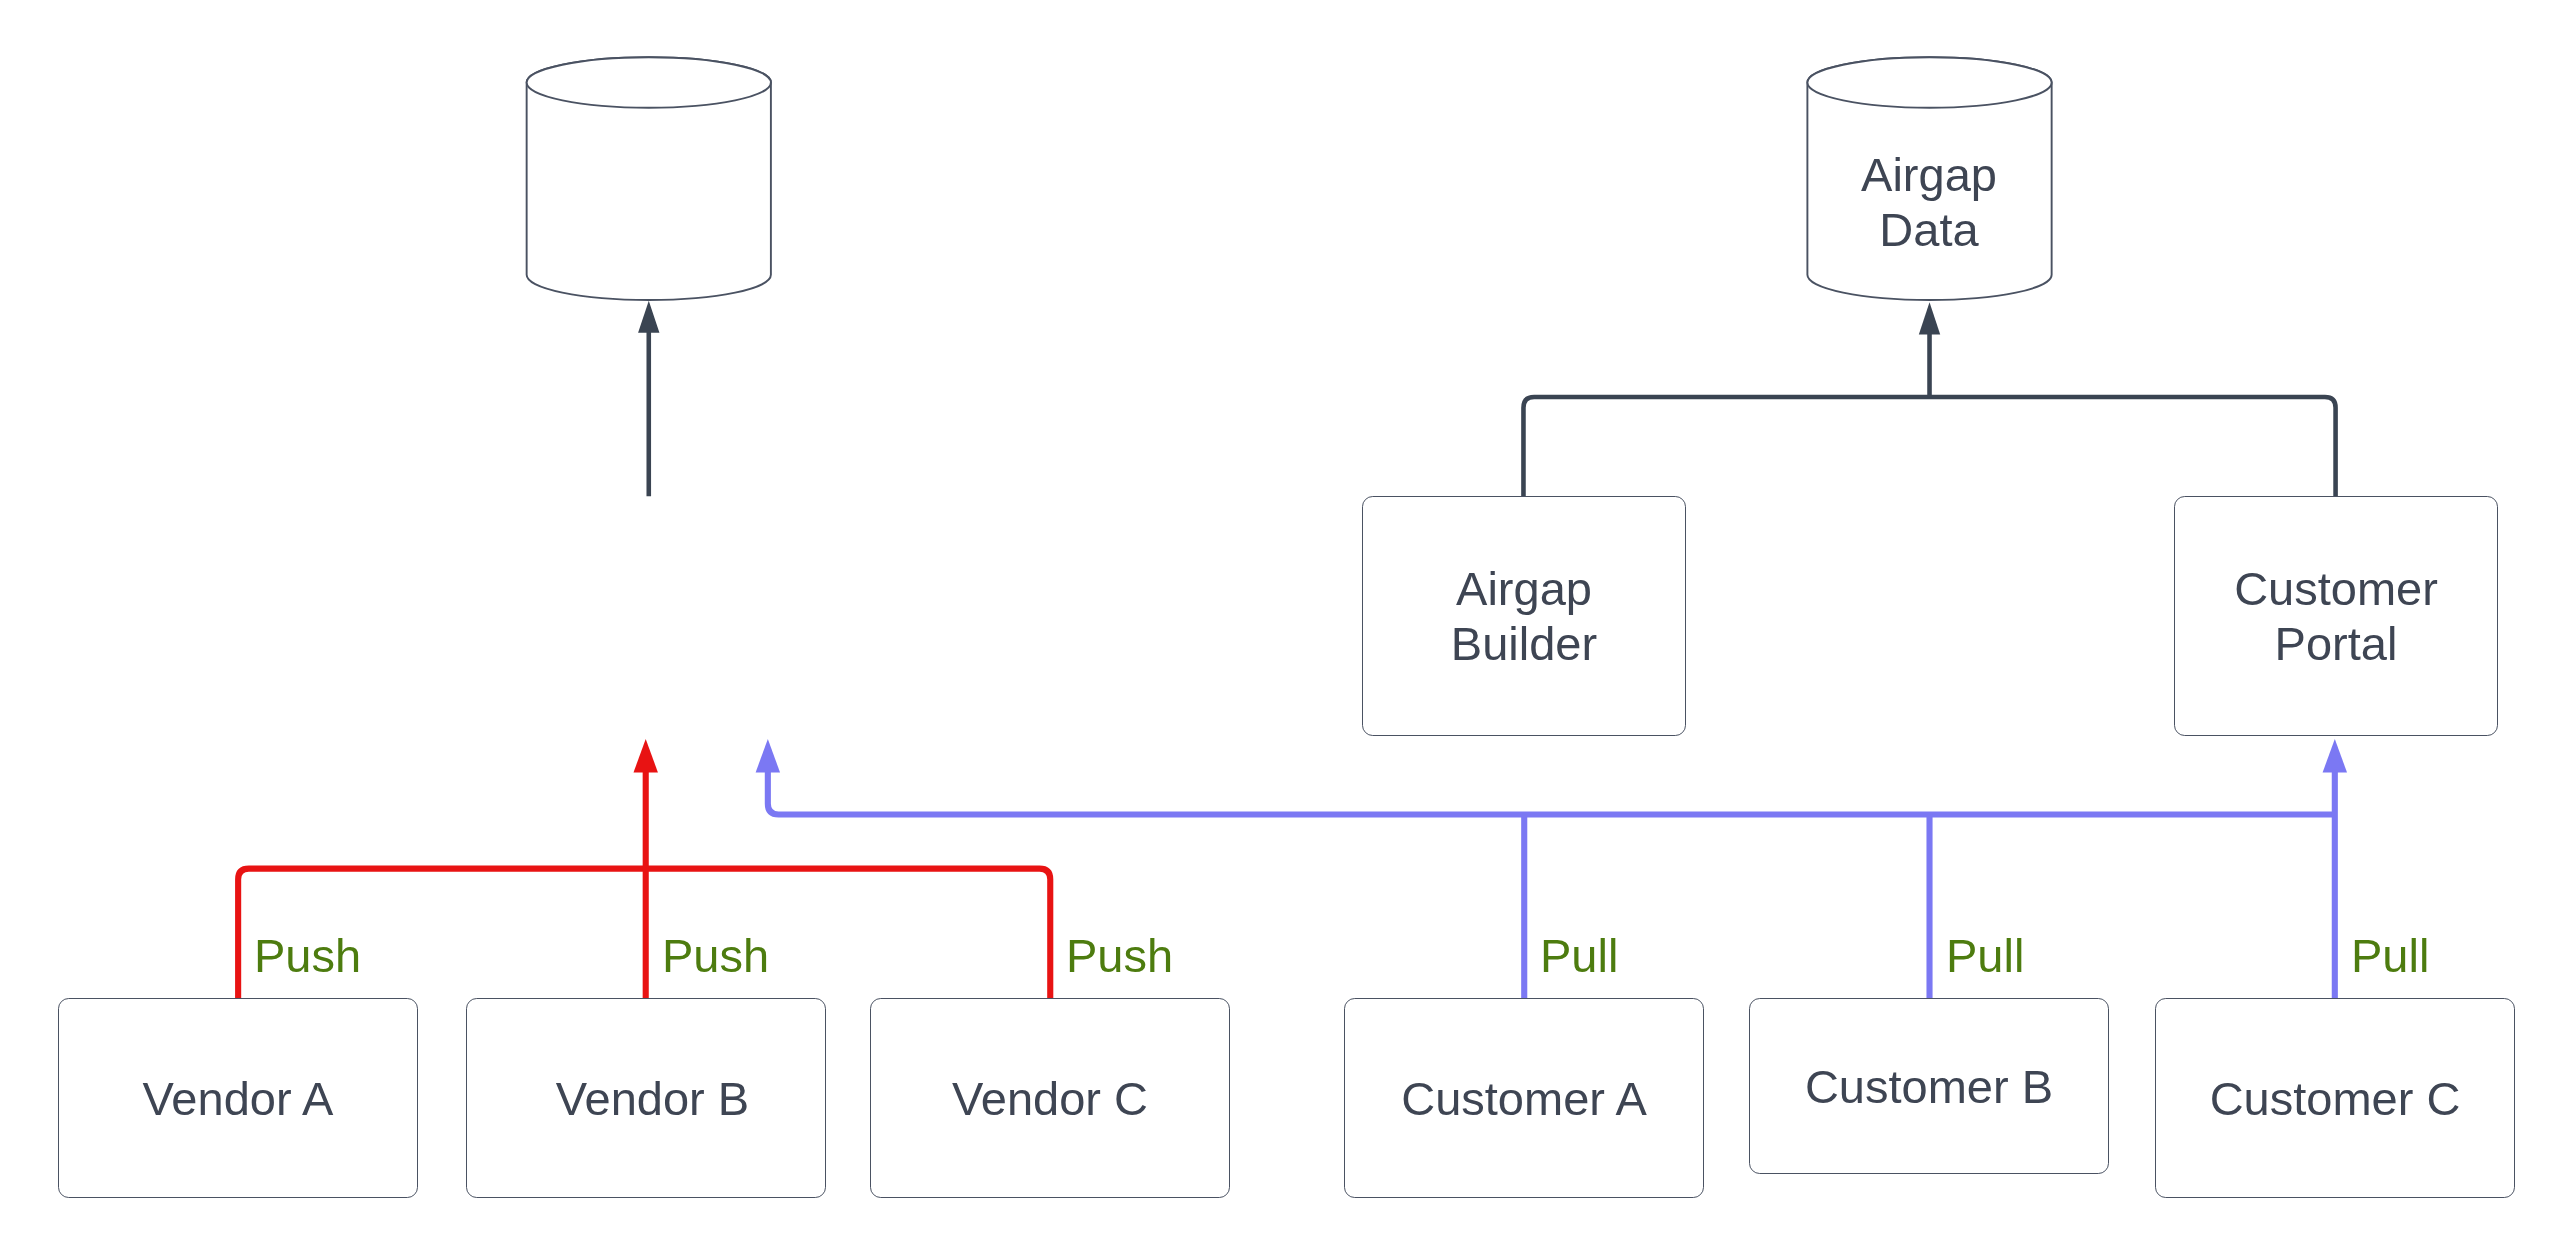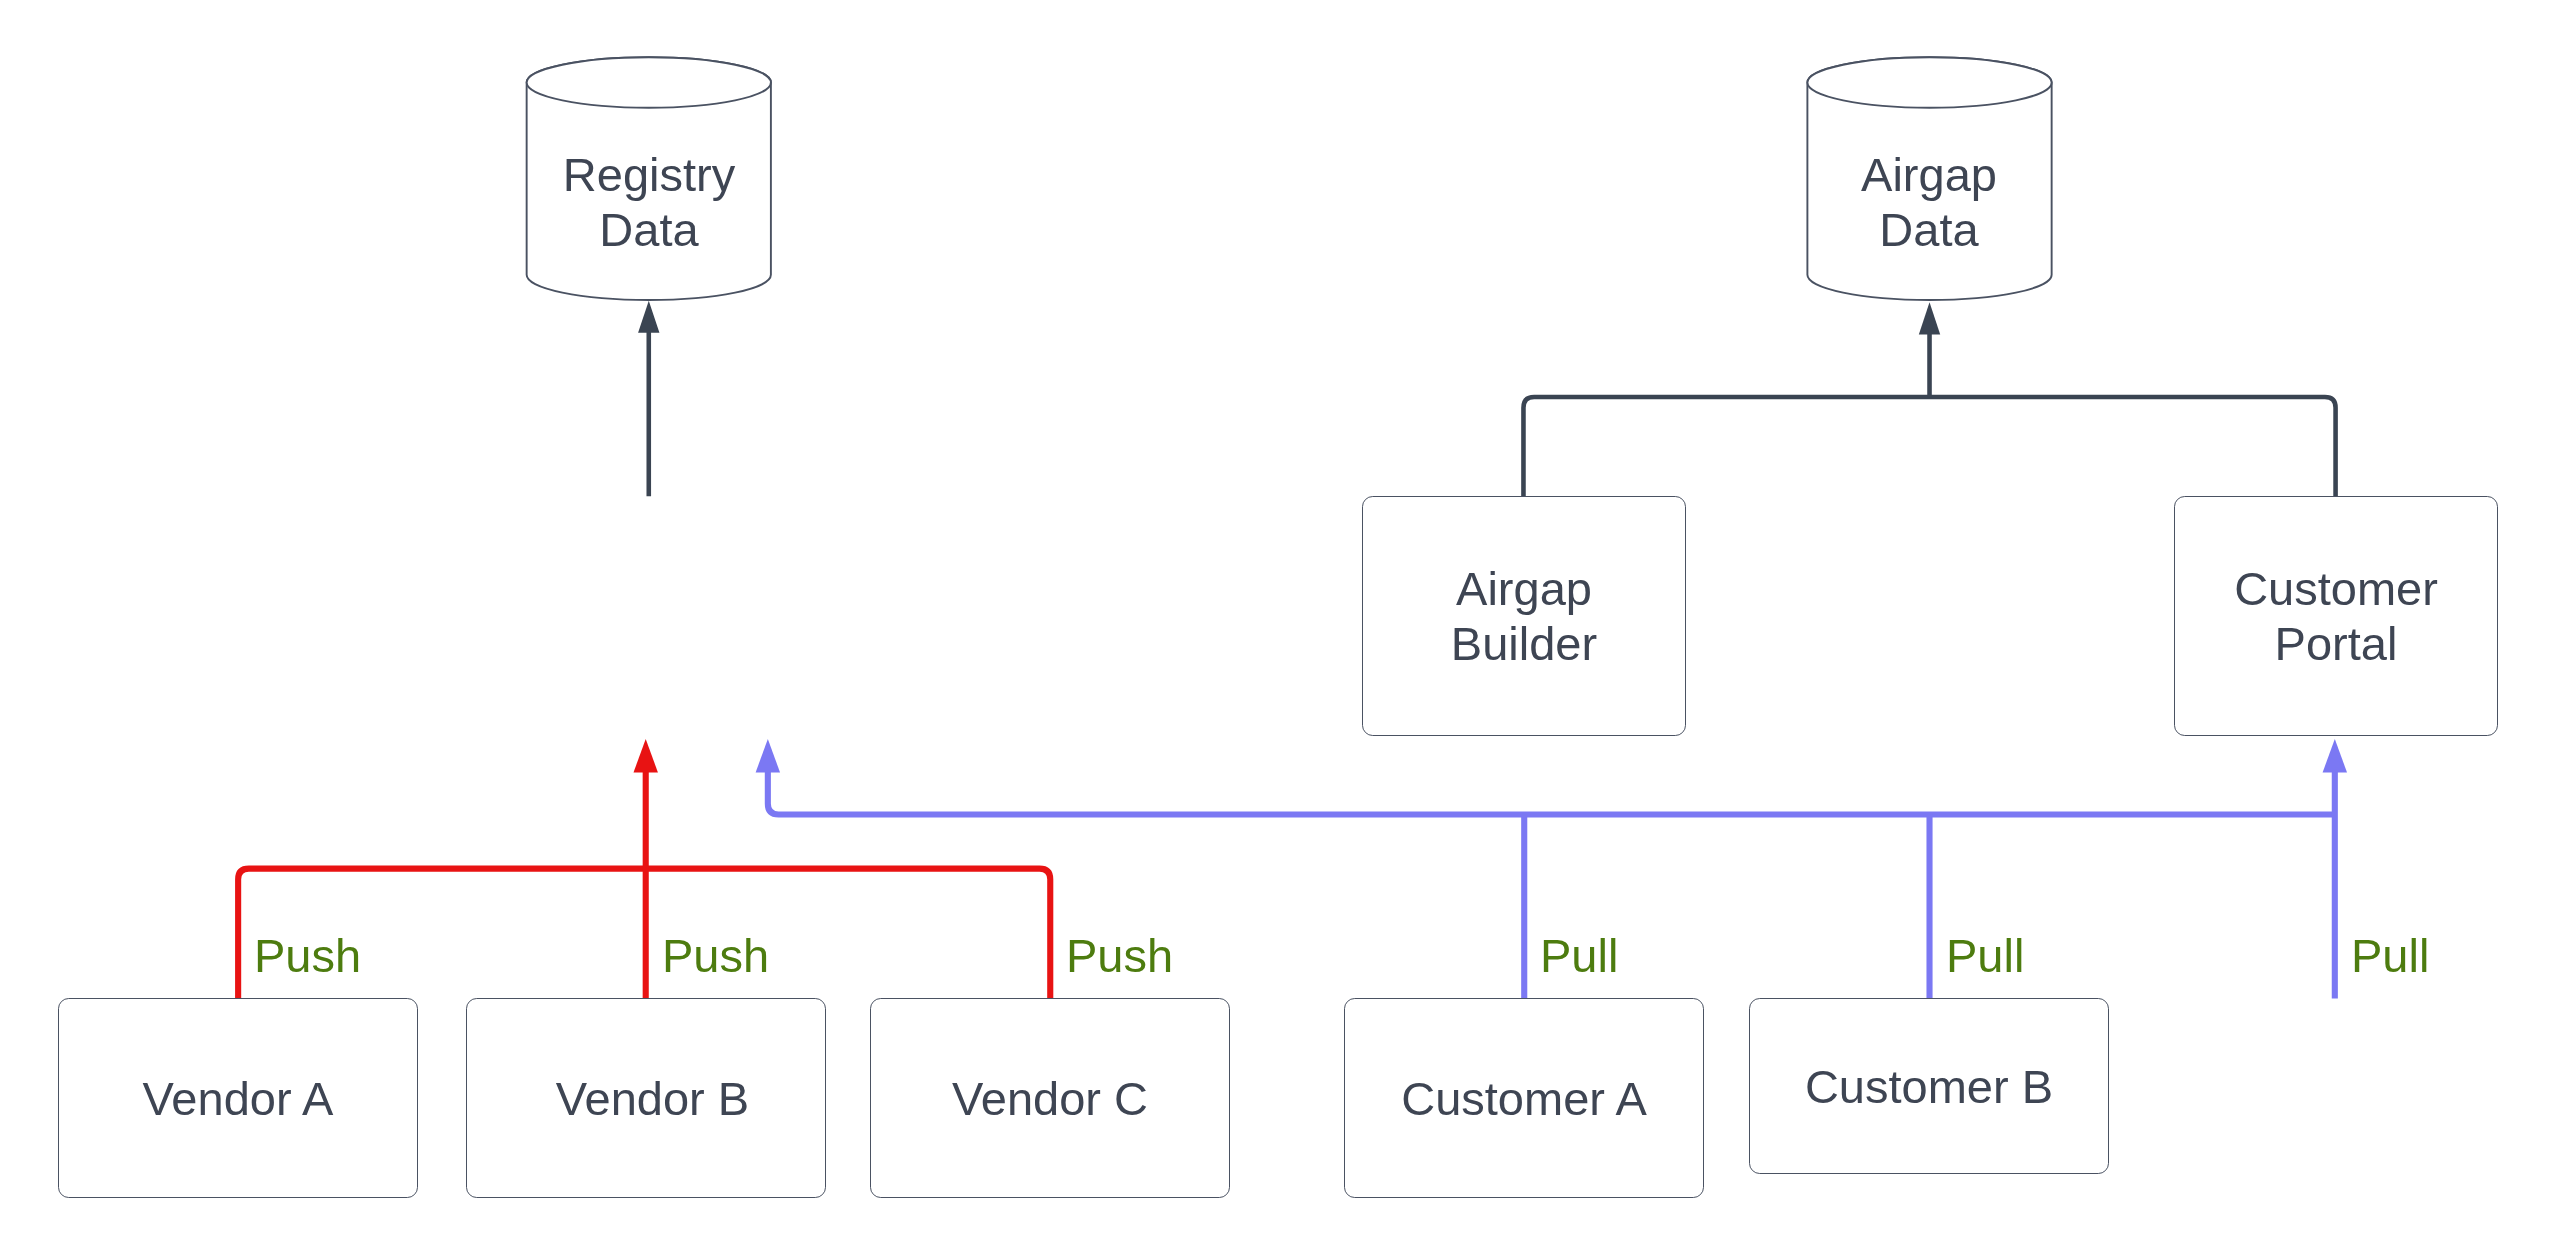--- a/index.html
+++ b/index.html
@@ -107,23 +107,20 @@
     <g>
       <path d="M 690 108 A 160 33 0 0 1 1010 108 L 1010 360 A 160 33 0 0 1 690 360 Z" fill="#ffffff" stroke-width="2.5" stroke="#4a5262"></path>
       <ellipse cx="850" cy="108" rx="160" ry="33" fill="#ffffff" stroke-width="2.5" stroke="#4a5262"></ellipse>
     </g>
     <g>
       <path d="M 2368 108 A 160 33 0 0 1 2688 108 L 2688 360 A 160 33 0 0 1 2368 360 Z" fill="#ffffff" stroke-width="2.5" stroke="#4a5262"></path>
       <ellipse cx="2528" cy="108" rx="160" ry="33" fill="#ffffff" stroke-width="2.5" stroke="#4a5262"></ellipse>
     </g>
   </svg>
 
-  <div class="cyl-label" id="registry-data-label">
-    <span class="lbl">Registry Data</span>
-  </div>
   <div class="cyl-label" id="airgap-data-label">
     <span class="lbl">Airgap Data</span>
   </div>
 
   <div class="node mid-node" id="airgap-builder">
     <span class="lbl">Airgap Builder</span>
   </div>
   <div class="node mid-node" id="customer-portal">
     <span class="lbl">Customer Portal</span>
   </div>
@@ -136,20 +133,23 @@
   </div>
   <div class="node" id="vendor-c">
     <span class="lbl">Vendor C</span>
   </div>
   <div class="node" id="customer-a">
     <span class="lbl">Customer A</span>
   </div>
   <div class="node" id="customer-b">
     <span class="lbl">Customer B</span>
   </div>
+  <div class="node" id="customer-c">
+    <span class="lbl">Customer C</span>
+  </div>
 
   <div class="edge-label" id="push-label-a">Push</div>
   <div class="edge-label" id="push-label-b">Push</div>
   <div class="edge-label" id="push-label-c">Push</div>
   <div class="edge-label" id="pull-label-a">Pull</div>
   <div class="edge-label" id="pull-label-b">Pull</div>
   <div class="edge-label" id="pull-label-c">Pull</div>
 
 </div>
 

